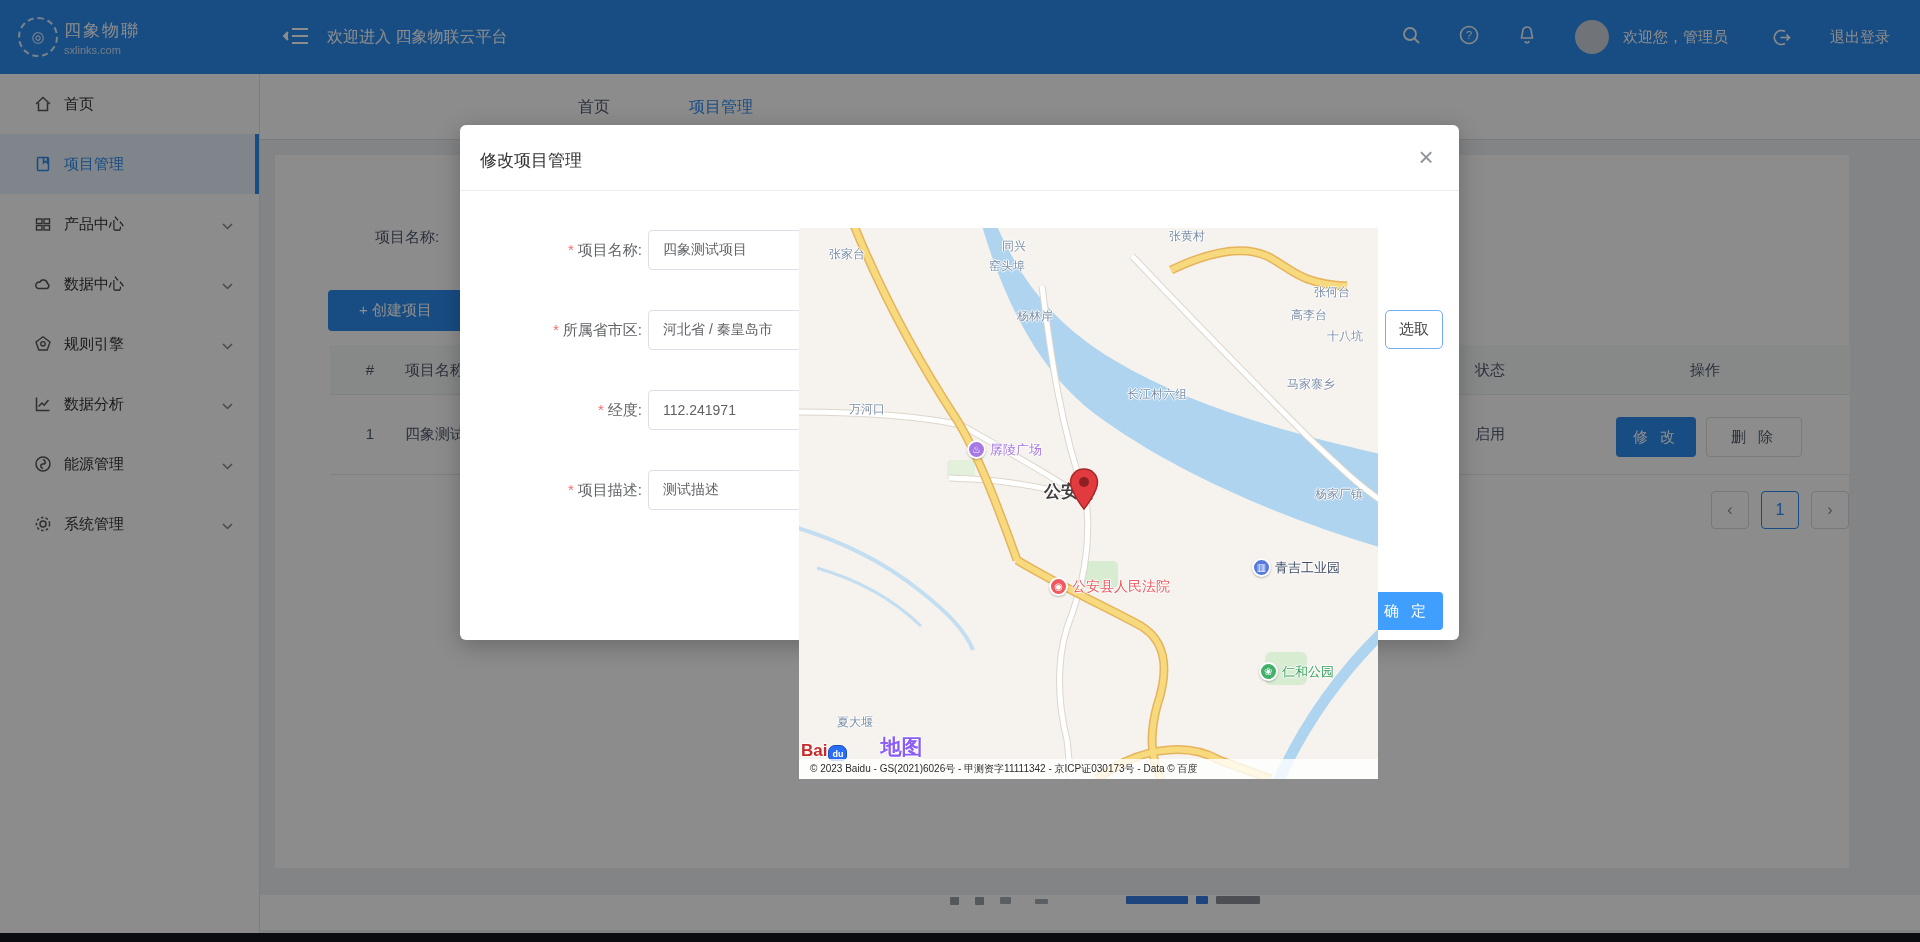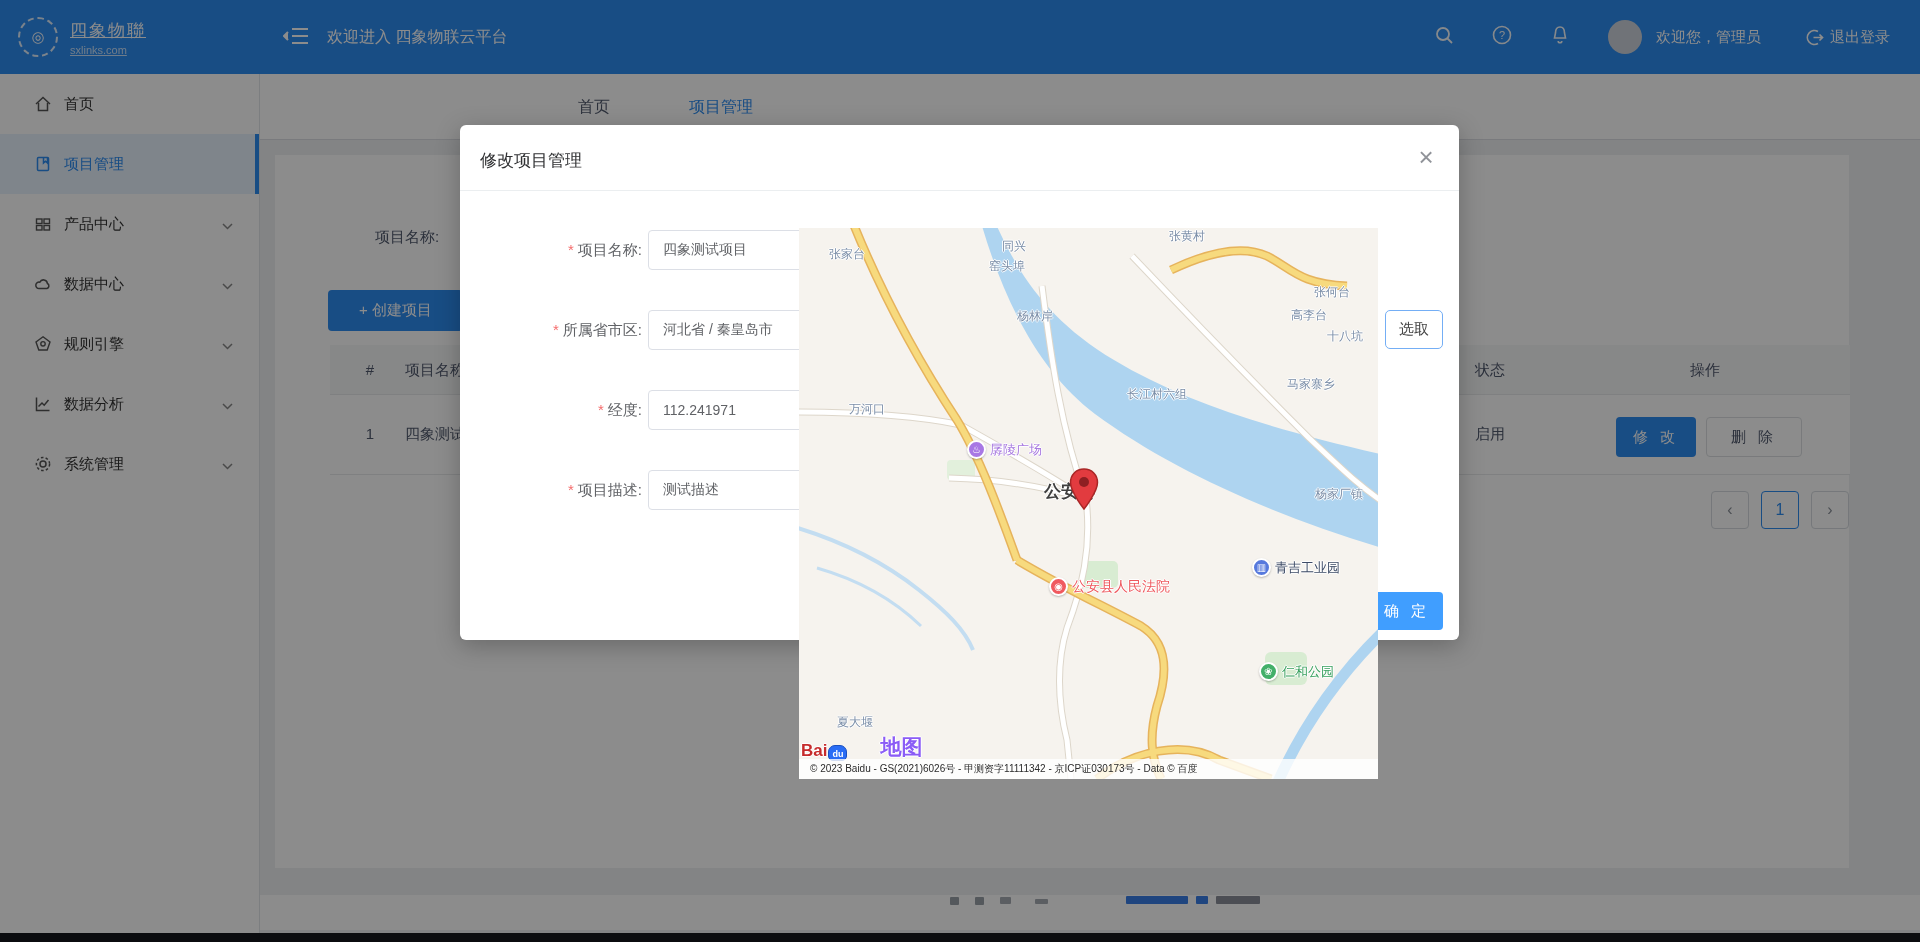--- a/index.html
+++ b/index.html
@@ -5,30 +5,30 @@
   * { margin:0; padding:0; box-sizing:border-box; }
   html,body { width:1920px; height:942px; overflow:hidden; background:#eef0f3;
     font-family:"Liberation Sans","DejaVu Sans",sans-serif; }
   #app { position:absolute; width:1920px; height:942px; overflow:hidden; }
 
   
   .hdr { position:absolute; left:0; top:0; width:1920px; height:74px; background:#2d8cf0; z-index:5; }
   .logo-wrap { position:absolute; left:18px; top:17px; display:flex; align-items:center; }
   .logo-circle { width:40px; height:40px; border:2px dashed rgba(255,255,255,.85); border-radius:50%;
     display:flex; align-items:center; justify-content:center; color:#fff; font-size:15px; }
-  .logo-texts { margin-left:12px; color:#fff;text-decoration:underline; }
+  .logo-texts { margin-left:6px; color:#fff; }
   .logo-title { font-size:17px; letter-spacing:2px; }
   .logo-sub { font-size:11px; opacity:.75; margin-top:2px; }
   .fold-ic { position:absolute; left:283px; top:25px; }
   .hdr-welcome { position:absolute; left:327px; top:27px; color:#fff; font-size:16px; }
   .hdr-right { position:absolute; right:0; top:0; height:74px; display:flex; align-items:center; color:#fff; }
   .hdr-ic { margin-right:38px; opacity:.95; cursor:pointer; }
   .avatar { width:34px; height:34px; border-radius:50%; background:#ccd2da; margin-right:14px; }
   .hdr-user { font-size:15px; margin-right:44px; }
-  .hdr-logout { display:flex; align-items:center; font-size:15px; margin-right:30px; cursor:pointer; }
+  .hdr-logout { display:flex; align-items:center; font-size:15px; margin-right:30px; cursor:pointer;gap:33px; }
   .hdr-logout svg { margin-right:6px; }
 
   
   .sidebar { position:absolute; left:0; top:74px; width:260px; height:860px; background:#fff;
     border-right:1px solid #e2e5e9; z-index:4; }
   .side-item { position:relative; height:60px; display:flex; align-items:center; padding-left:34px;
     color:#333; font-size:15px; cursor:pointer; }
   .side-item .s-ic { width:18px; height:18px; margin-right:12px; color:#555; }
   .side-item .chev { position:absolute; right:26px; color:#888; }
   .side-item.active { background:#e7f2fd; color:#2d8cf0; }
@@ -224,20 +224,32 @@
         </svg></span>
       <span>数据分析</span>
       <span class="chev">
         <svg width="11" height="7" viewBox="0 0 11 7" fill="none" stroke="currentColor" stroke-width="1.5">
             <path d="M1 1 L5.5 5.5 L10 1"></path>
           </svg></span>
     </div>
     <div class="side-item">
       <span class="s-ic">
         <svg width="18" height="18" viewBox="0 0 18 18" fill="none" stroke="currentColor" stroke-width="1.5">
+          <circle cx="9" cy="9" r="7"></circle>
+            <path d="M9 4.5 C12 5.5 12 9 9 9 C6 9 6 12.5 9 13.5"></path>
+        </svg></span>
+      <span>能源管理</span>
+      <span class="chev">
+        <svg width="11" height="7" viewBox="0 0 11 7" fill="none" stroke="currentColor" stroke-width="1.5">
+            <path d="M1 1 L5.5 5.5 L10 1"></path>
+          </svg></span>
+    </div>
+    <div class="side-item">
+      <span class="s-ic">
+        <svg width="18" height="18" viewBox="0 0 18 18" fill="none" stroke="currentColor" stroke-width="1.5">
           <circle cx="9" cy="9" r="3"></circle>
             <circle cx="9" cy="9" r="6.6" stroke-dasharray="2.6 2.2"></circle>
         </svg></span>
       <span>系统管理</span>
       <span class="chev">
         <svg width="11" height="7" viewBox="0 0 11 7" fill="none" stroke="currentColor" stroke-width="1.5">
             <path d="M1 1 L5.5 5.5 L10 1"></path>
           </svg></span>
     </div>
   </div>

